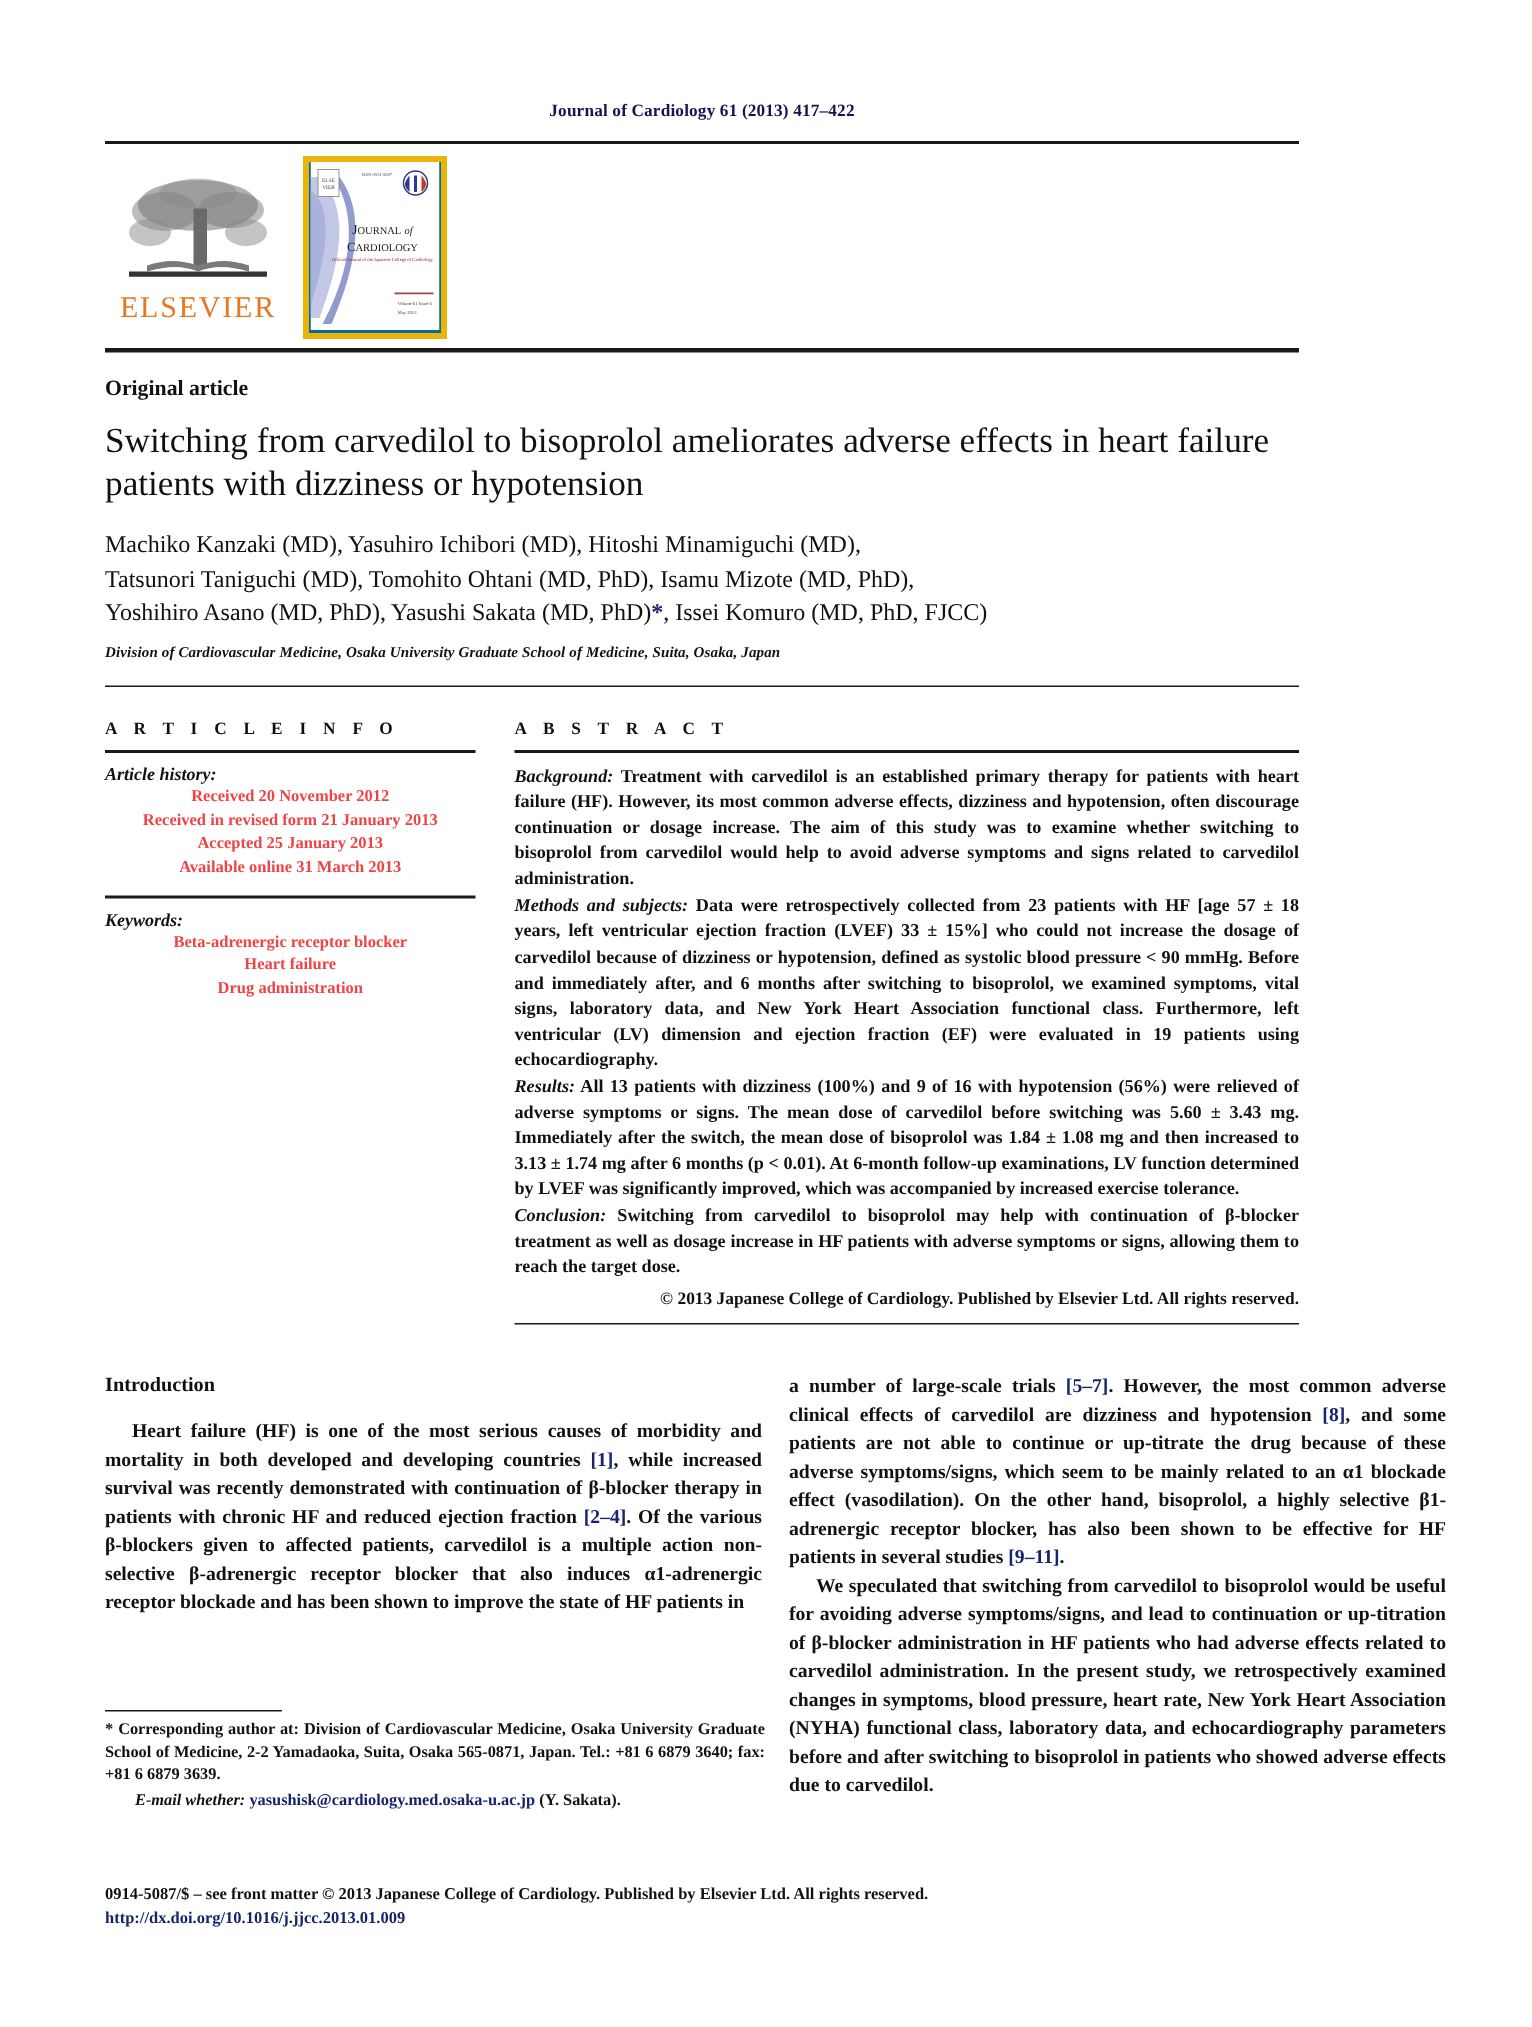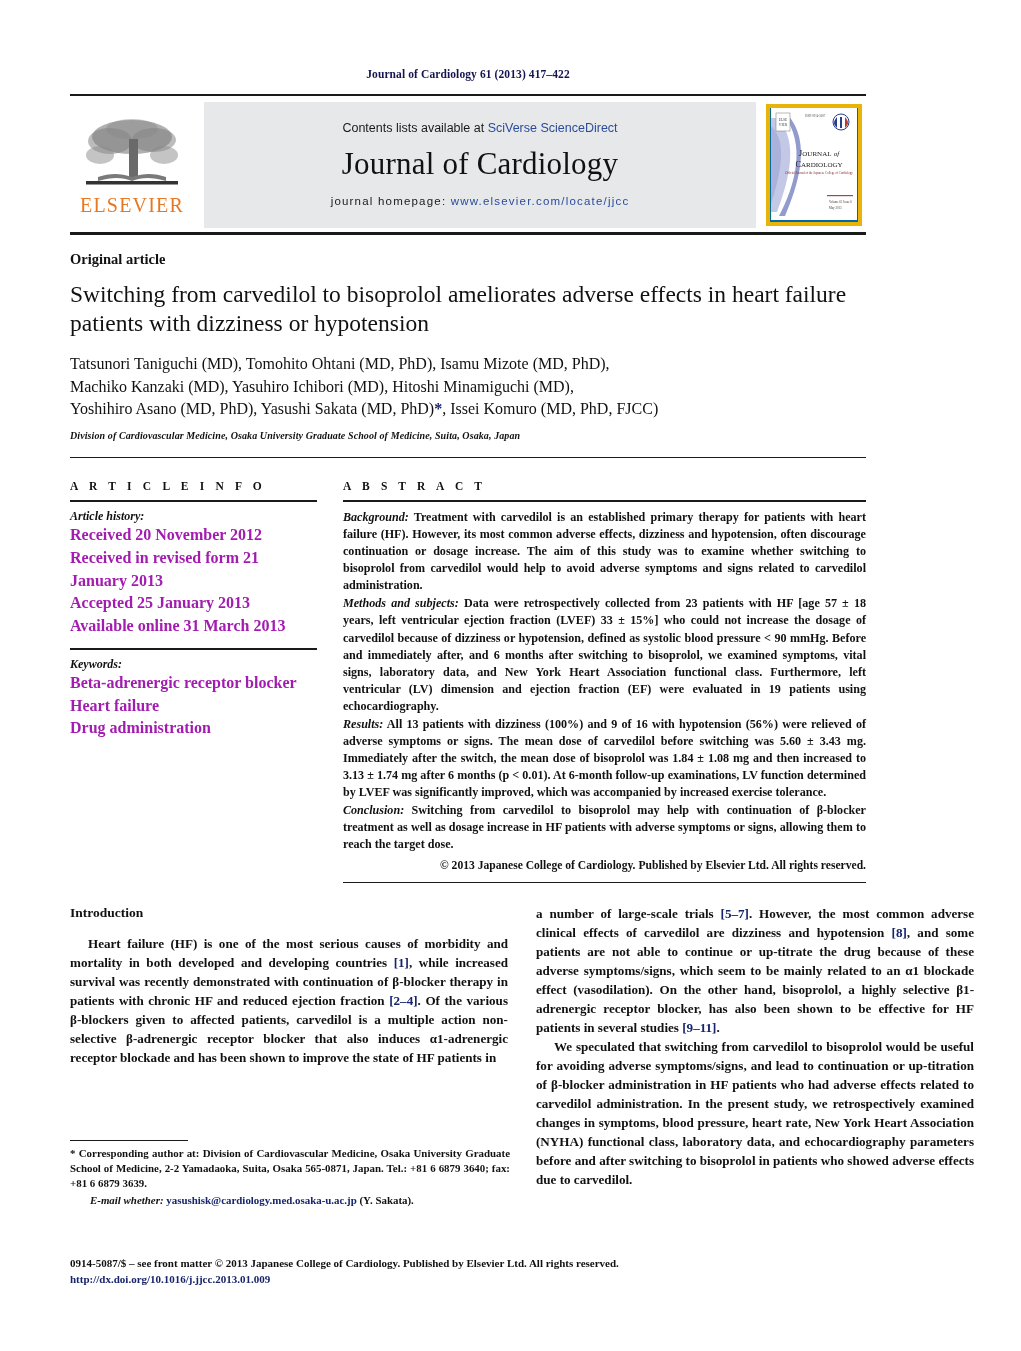--- a/index.html
+++ b/index.html
@@ -178,23 +178,24 @@
   .info-sub {
     font-family: "Liberation Serif", serif;
     font-style: italic;
     font-weight: bold;
     font-size: 12px;
     color: #111;
   }
   .info-line {
     font-family: "Liberation Serif", serif;
     font-weight: bold;
-    font-size: 16px;
+    font-size: 11px;
     line-height: 1.42;
-    color: #a21caf;
+    color: #ef4444;
+    text-align: center;
   }
   .kw-block { margin-top: 10px; }
 
   .abs-para {
     font-family: "Liberation Serif", serif;
     font-weight: bold;
     font-size: 12.1px;
     line-height: 1.41;
     text-align: justify;
     color: #111;
@@ -212,22 +213,22 @@
     color: #111;
   }
   .abs-bottom-rule {
     border-top: 1.6px solid #1a1a1a;
     margin-top: 10px;
   }
 
   
   .body-cols {
     display: flex;
-    margin-top: 22px;
-    gap: 28px;
+    margin-top: 32px;
+    gap: 18px;
   }
   .body-col { width: 438px; flex: 0 0 438px; }
   .body-h {
     font-family: "Liberation Serif", serif;
     font-weight: bold;
     font-size: 13.5px;
     color: #111;
     margin-bottom: 14px;
   }
   .body-p {
@@ -319,29 +320,20 @@
           <ellipse cx="84" cy="40" rx="14" ry="9" fill="#8a8a8a" opacity="0.5"></ellipse>
           <rect x="49" y="24" width="9" height="40" fill="#6a6a6a"></rect>
           <path d="M52 62 C40 58 30 58 18 62 L18 66 C32 62 42 62 52 66 Z" fill="#7a7a7a"></path>
           <path d="M52 62 C64 58 74 58 86 62 L86 66 C72 62 62 62 52 66 Z" fill="#7a7a7a"></path>
           <rect x="6" y="66" width="92" height="3.5" fill="#333"></rect>
         </g>
       </svg>
       <div class="elsevier-word">ELSEVIER</div>
     </div>
 
-    <div class="journal-banner">
-      <div class="contents-line">
-        <span>Contents lists available at </span><span class="sd-link">SciVerse ScienceDirect</span>
-      </div>
-      <div class="journal-name">Journal of Cardiology</div>
-      <div class="homepage-line">
-        <span>journal homepage: </span><span class="url">www.elsevier.com/locate/jjcc</span>
-      </div>
-    </div>
 
     <div class="cover-block">
       <div class="cover-thumb">
         <svg width="86" height="112" viewBox="0 0 86 112">
           <rect x="0" y="0" width="86" height="112" fill="#ffffff"></rect>
           <path d="M0 18 C18 34 8 70 0 96 L0 18 Z" fill="#b9bfe0" opacity="0.85"></path>
           <path d="M6 10 C30 34 16 76 6 104 L0 104 L0 10 Z" fill="#9aa3d4" opacity="0.6"></path>
           <path d="M16 6 C42 34 26 80 14 108 L8 108 C24 78 36 36 12 6 Z" fill="#6e79bd" opacity="0.75"></path>
           <rect x="5" y="5" width="14" height="18" fill="#ffffff" stroke="#8a8a8a" stroke-width="0.6"></rect>
           <text x="12" y="13" font-family="Liberation Serif, serif" font-size="3.6" fill="#444" text-anchor="middle">ELSE</text>
@@ -361,22 +353,22 @@
           <text x="58" y="101" font-family="Liberation Serif, serif" font-size="3.1" fill="#444">May 2013</text>
         </svg>
       </div>
     </div>
   </div>
 
   <div class="content">
     <div class="article-type">Original article</div>
     <h1 class="article-title">Switching from carvedilol to bisoprolol ameliorates adverse effects in heart failure patients with dizziness or hypotension</h1>
     <div class="authors">
+      <div>Machiko Kanzaki (MD), Yasuhiro Ichibori (MD), Hitoshi Minamiguchi (MD),</div>
       <div>Tatsunori Taniguchi (MD), Tomohito Ohtani (MD, PhD), Isamu Mizote (MD, PhD),</div>
-      <div>Machiko Kanzaki (MD), Yasuhiro Ichibori (MD), Hitoshi Minamiguchi (MD),</div>
       <div><span>Yoshihiro Asano (MD, PhD), Yasushi Sakata (MD, PhD)</span><span class="star">*</span><span>, Issei Komuro (MD, PhD, FJCC)</span></div>
     </div>
     <div class="affiliation">Division of Cardiovascular Medicine, Osaka University Graduate School of Medicine, Suita, Osaka, Japan</div>
     <div class="rule-thin"></div>
 
     <div class="info-abstract">
       <div class="col-info">
         <div class="sec-label">A R T I C L E  I N F O</div>
         <div class="sec-rule"></div>
         <div class="info-sub">Article history:</div>

